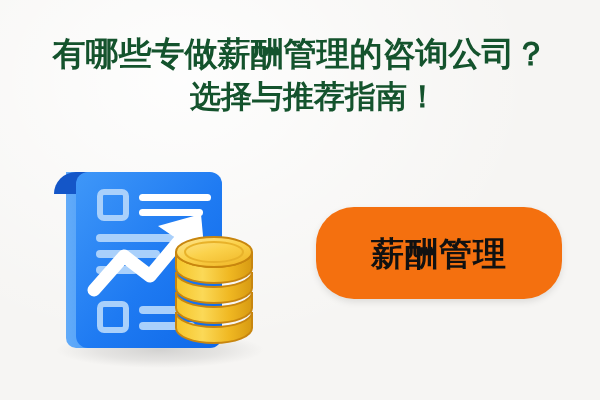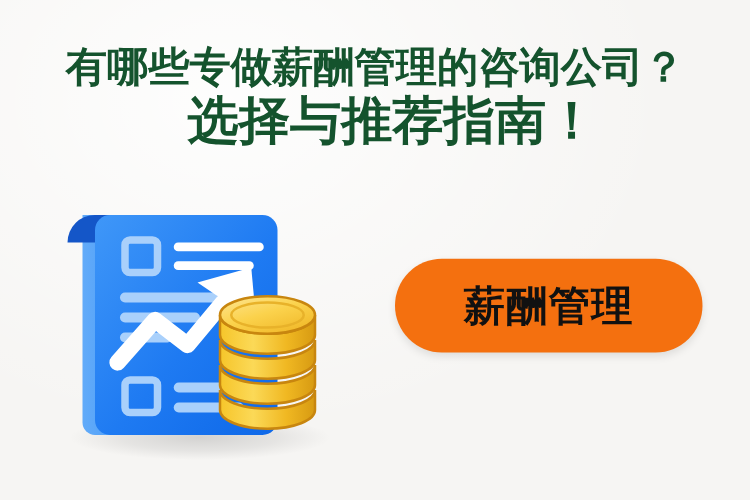--- a/index.html
+++ b/index.html
@@ -47,31 +47,31 @@
     z-index: 4;
     white-space: nowrap;
   }
   .headline .line {
     display: block;
   }
   .headline .line1 {
     font-size: 33px;
   }
   .headline .line2 {
-    font-size: 41px;
+    font-size: 31px;
     margin-left: 28px;
   }
 
   
   .badge {
     position: absolute;
     left: 316px;
     top: 207px;
     width: 246px;
-    height: 75px;
+    height: 92px;
     border-radius: 38px;
     background: #f4700f;
     box-shadow: 0 3px 7px rgba(0,0,0,0.10);
     display: flex;
     align-items: center;
     justify-content: center;
     z-index: 4;
   }
   .badge-label {
     color: #111111;

